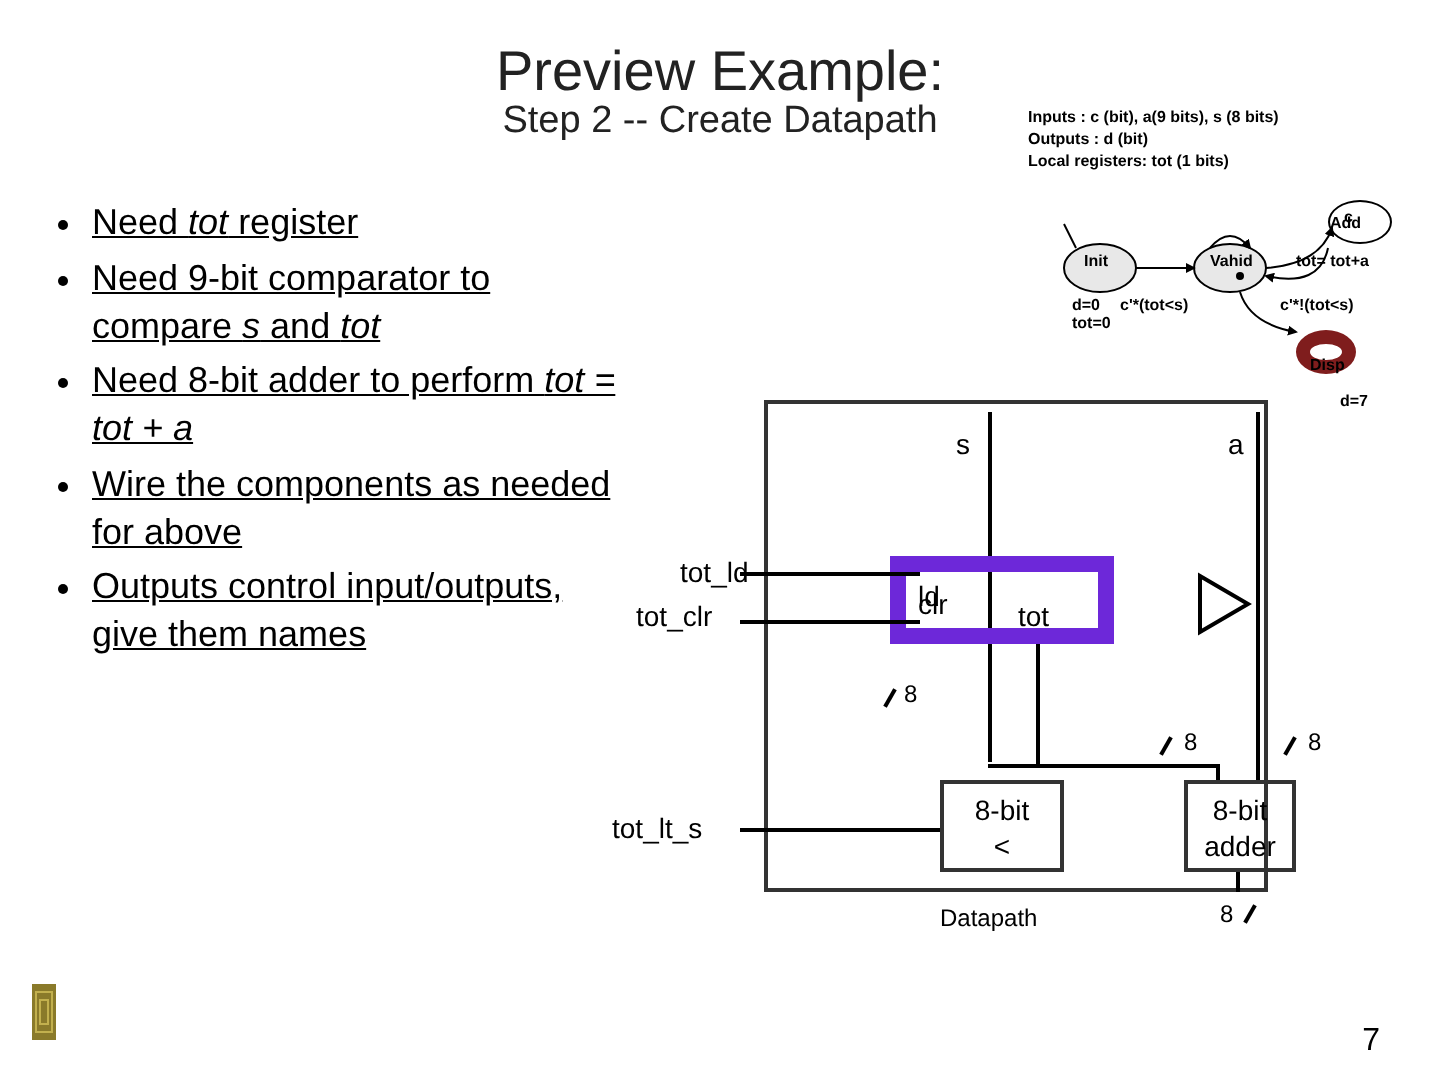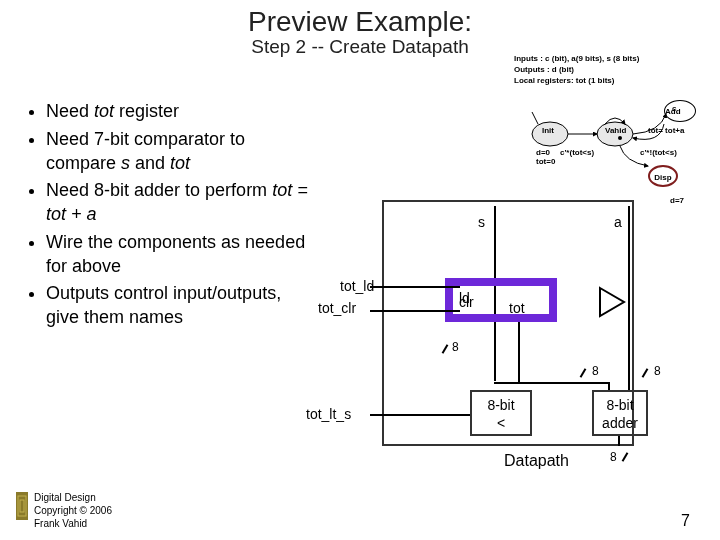--- a/index.html
+++ b/index.html
@@ -5,44 +5,44 @@
   * { box-sizing: border-box; }
   body {
     margin: 0;
     font-family: Arial, sans-serif;
     background: #fff;
     width: 720px;
     height: 540px;
     position: relative;
     overflow: hidden;
   }
-  .title-wrap { text-align: center; padding-top: 6px; }
+  .title-wrap { text-align: center; padding-top: 20px; }
   .title { font-size: 28px; color: #222; }
   .subtitle { font-size: 19px; color: #222; margin-top: -2px; }
   .io-box {
     position: absolute; top: 53px; left: 514px;
     font-size: 8px; font-weight: bold; line-height: 11px;
   }
   .bullets {
     position: absolute; top: 100px; left: 22px; width: 290px;
-    font-size: 18px; line-height: 1.32;
+    font-size: 18px; line-height: 1.32; text-decoration: underline;
   }
   .bullets ul { margin: 0; padding-left: 24px; }
   .bullets li { margin-bottom: 4px; }
   .bullets .tot { font-style: italic; }
   .fsm { position: absolute; top: 104px; left: 520px; }
   .fsm-label { font-size: 8px; font-weight: bold; position: absolute; }
   .adder-circle {
     position: absolute; top: 100px; left: 664px;
     width: 32px; height: 22px; border: 1px solid #000; border-radius: 50%;
     font-size: 8px; font-weight: bold; text-align: left; line-height: 22px;
   }
   .disp-circle {
     position: absolute; top: 165px; left: 648px;
-    width: 30px; height: 22px; border: 2px solid #7f1d1d; border-radius: 50%;
+    width: 30px; height: 22px; border: 7px solid #7f1d1d; border-radius: 50%;
     font-size: 8px; font-weight: bold; text-align: center; line-height: 22px;
   }
   .datapath-area { position: absolute; top: 200px; left: 320px; }
   .big-box {
     position: absolute; top: 0; left: 62px;
     width: 252px; height: 246px; border: 2px solid #333;
   }
   .tot-reg {
     position: absolute; top: 78px; left: 125px;
     width: 112px; height: 44px; border: 8px solid #6d28d9;
@@ -67,22 +67,21 @@
   }
   .sig-label { position: absolute; font-size: 14px; }
   .wire { position: absolute; background: #000; }
   .tick {
     position: absolute; width: 10px; height: 2px; background: #000;
     transform: rotate(-60deg);
   }
   .tick-n { position: absolute; font-size: 12px; }
   .datapath-label {
     position: absolute; top: 252px; left: 150px;
-    font-size: 16px;
-    margin-left: 34px;
+    font-size: 12px;
   }
   .footer {
     position: absolute; bottom: 10px; left: 16px;
     font-size: 10px; line-height: 1.3;
   }
   .logo {
     position: absolute; bottom: 10px; left: 0;
     width: 12px; height: 28px;
   }
   .pagenum {
@@ -100,21 +99,21 @@
 
 <div class="io-box">
   <div>Inputs : c (bit), a(9 bits), s (8 bits)</div>
   <div>Outputs : d (bit)</div>
   <div>Local registers: tot (1 bits)</div>
 </div>
 
 <div class="bullets">
   <ul>
     <li><span>Need </span><span class="tot">tot</span><span> register</span></li>
-    <li><span>Need 7-bit comparator to compare </span><span class="tot">s</span><span> and </span><span class="tot">tot</span></li>
+    <li><span>Need 9-bit comparator to compare </span><span class="tot">s</span><span> and </span><span class="tot">tot</span></li>
     <li><span>Need 8-bit adder to perform </span><span class="tot">tot = tot + a</span></li>
     <li><span>Wire the components as needed for above</span></li>
     <li><span>Outputs control input/outputs, give them names</span></li>
   </ul>
 </div>
 
 <svg class="fsm" width="200" height="110">
   <ellipse cx="30" cy="30" rx="18" ry="12" fill="#e8e8e8" stroke="#000"></ellipse>
   <ellipse cx="95" cy="30" rx="18" ry="12" fill="#e8e8e8" stroke="#000"></ellipse>
   <circle cx="100" cy="34" r="2" fill="#000"></circle>
@@ -192,19 +191,14 @@
 
   <div class="datapath-label">Datapath</div>
 </div>
 
 <div class="footer">
   <svg class="logo">
     <rect x="0" y="0" width="12" height="28" fill="#8a7a2a"></rect>
     <rect x="2" y="4" width="8" height="20" fill="none" stroke="#c2b04e"></rect>
     <rect x="4" y="8" width="4" height="12" fill="none" stroke="#c2b04e"></rect>
   </svg>
-  <div style="margin-left:18px">
-    <div>Digital Design</div>
-    <div>Copyright © 2006</div>
-    <div>Frank Vahid</div>
-  </div>
 </div>
 <div class="pagenum">7</div>
 
 </body></html>

